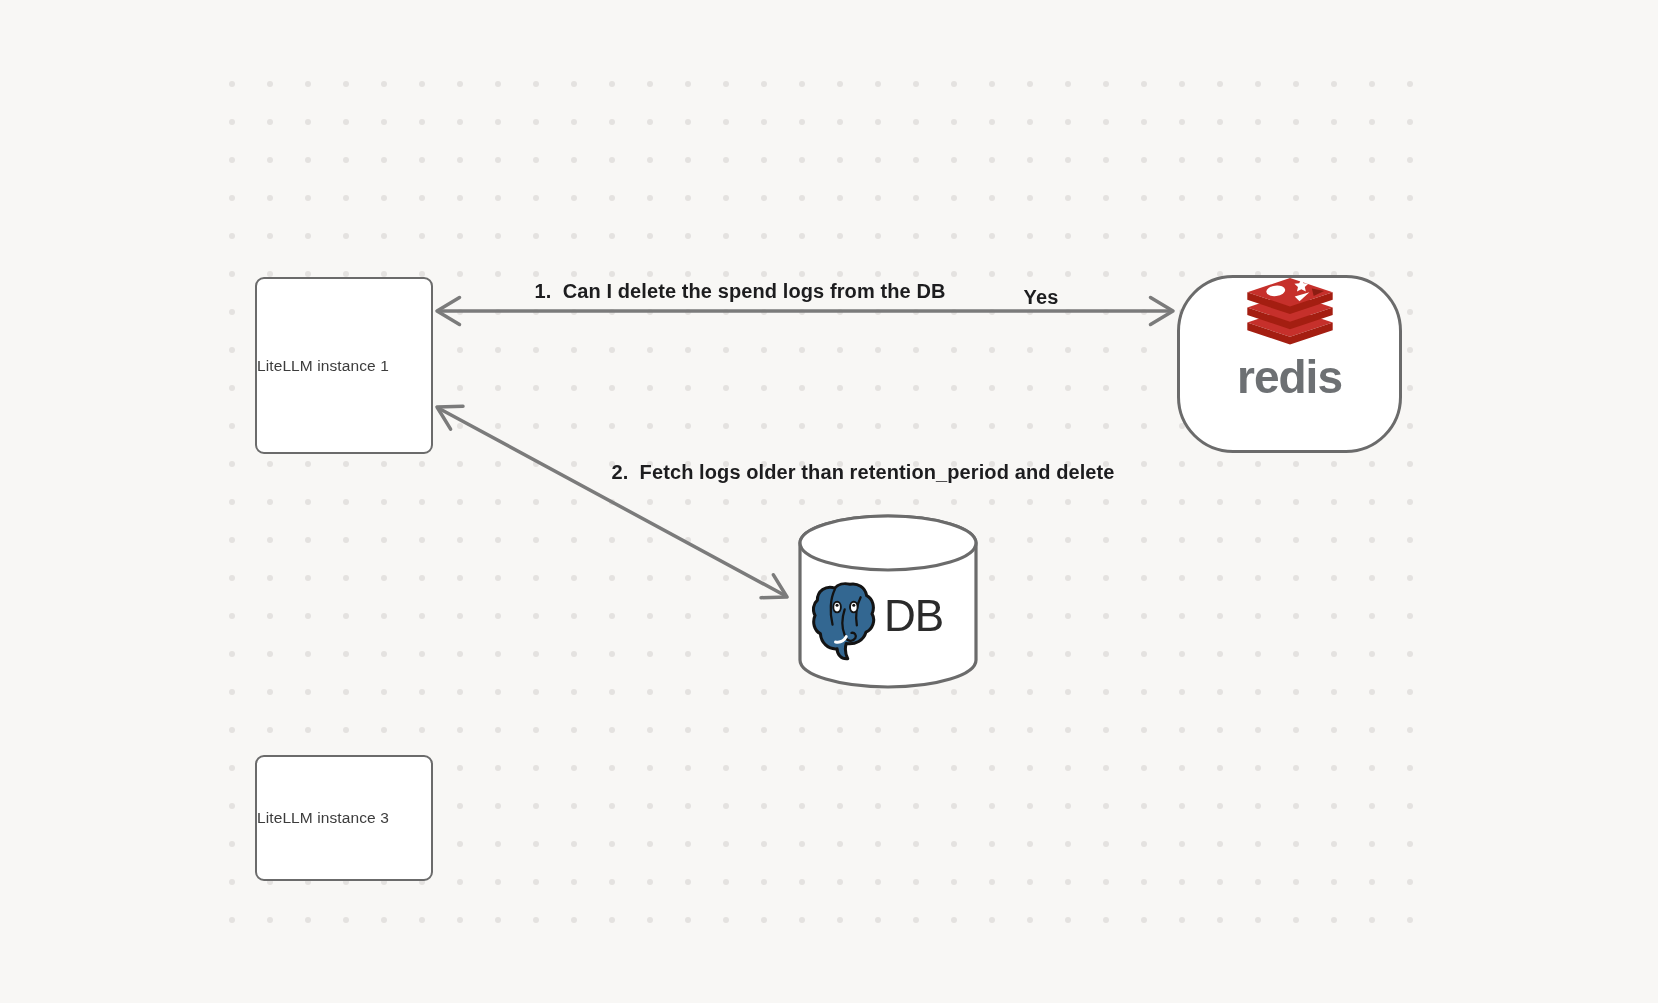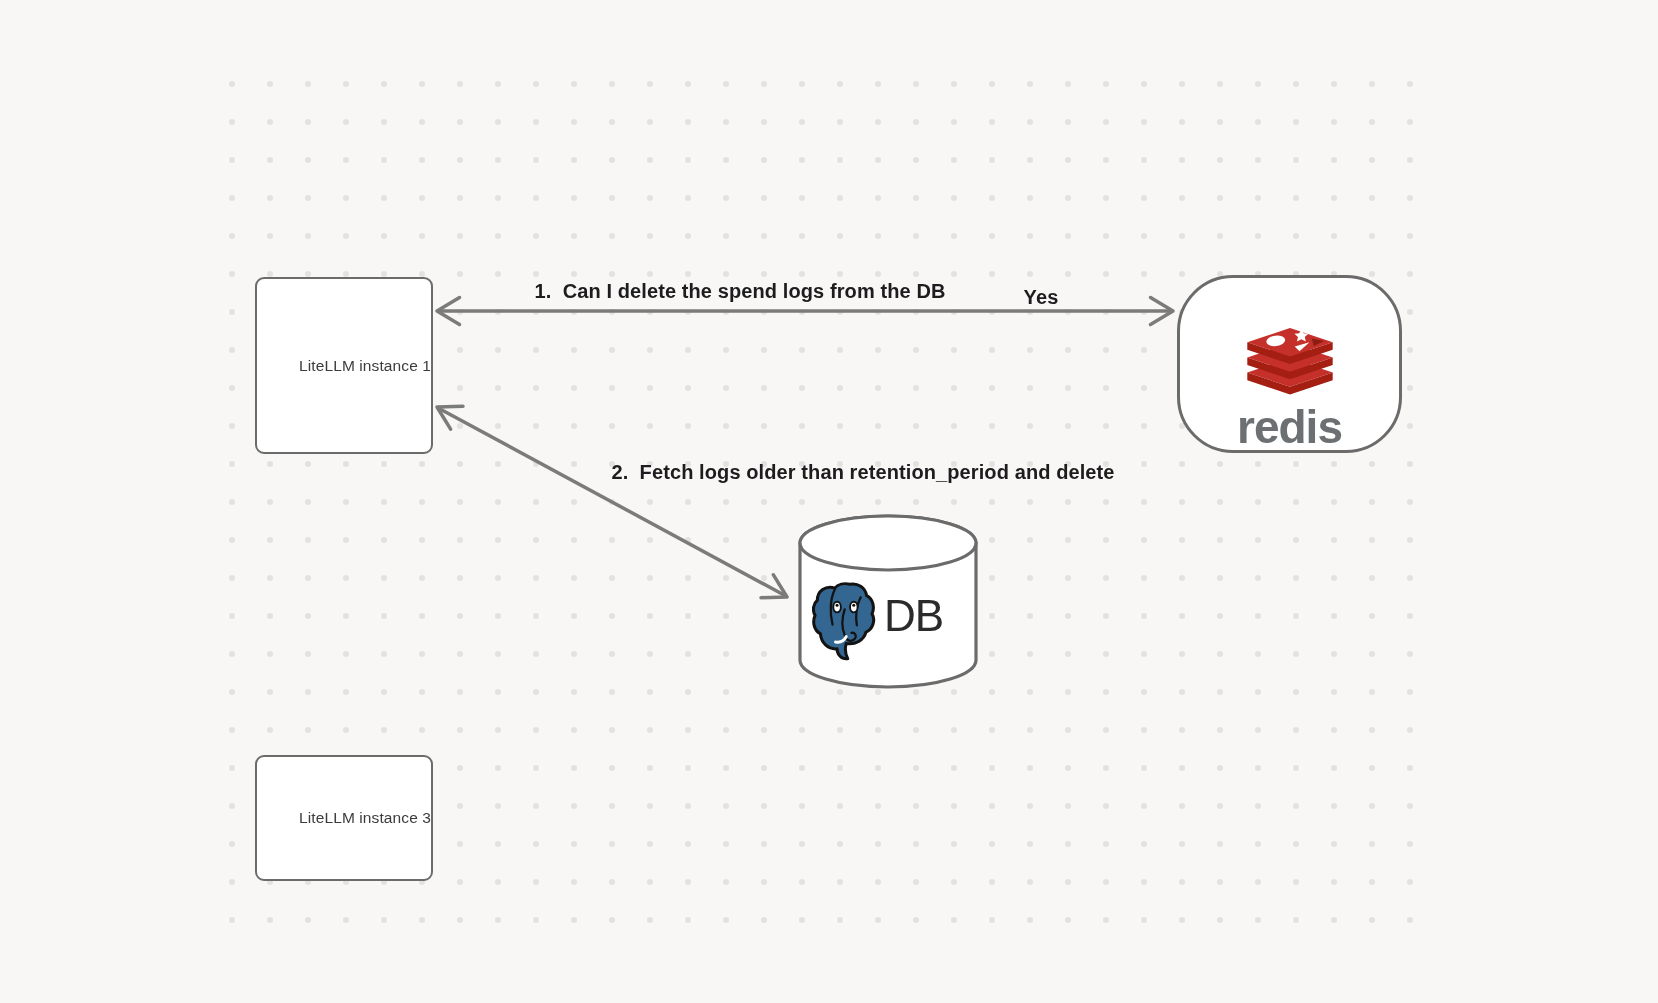--- a/index.html
+++ b/index.html
@@ -11,28 +11,28 @@
   }
   .canvas{position:absolute;inset:0;}
   #diagram-svg{position:absolute;left:0;top:0;}
   .dot{fill:var(--dot,#e4e2e0);}
   .arrow{stroke:var(--arrow,#7b7b7b);stroke-width:3.5;fill:none;stroke-linecap:round;stroke-linejoin:round;}
   .cyl{fill:#ffffff;stroke:var(--shape-border,#6f6f6f);stroke-width:3.2;}
   .instance-box{
     position:absolute;width:178px;height:177px;
     background:#ffffff;border:2.6px solid var(--shape-border,#6f6f6f);
     border-radius:9px;box-sizing:border-box;
-    display:flex;align-items:center;justify-content:flex-end;
+    display:flex;align-items:center;justify-content:flex-start;
   }
   .instance-label{font-size:15.5px;color:var(--box-text,#3c3c3c);letter-spacing:.1px;}
   .redis-node{
     position:absolute;left:1177px;top:275px;width:225px;height:178px;
     background:#ffffff;border:3.2px solid var(--shape-border,#6f6f6f);
     border-radius:56px;box-sizing:border-box;
-    display:flex;flex-direction:column;align-items:center;justify-content:flex-end;
+    display:flex;flex-direction:column;align-items:center;justify-content:flex-start;
   }
   .redis-wordmark{
     font-size:46px;font-weight:700;color:var(--redis-wordmark,#6d7073);
     letter-spacing:-1px;line-height:1;margin-top:2px;
   }
   .edge-label{
     position:absolute;transform:translate(-50%,-50%);
     font-size:20px;font-weight:700;color:var(--label-text,#1d1d1f);
     white-space:pre;letter-spacing:.1px;
   }

